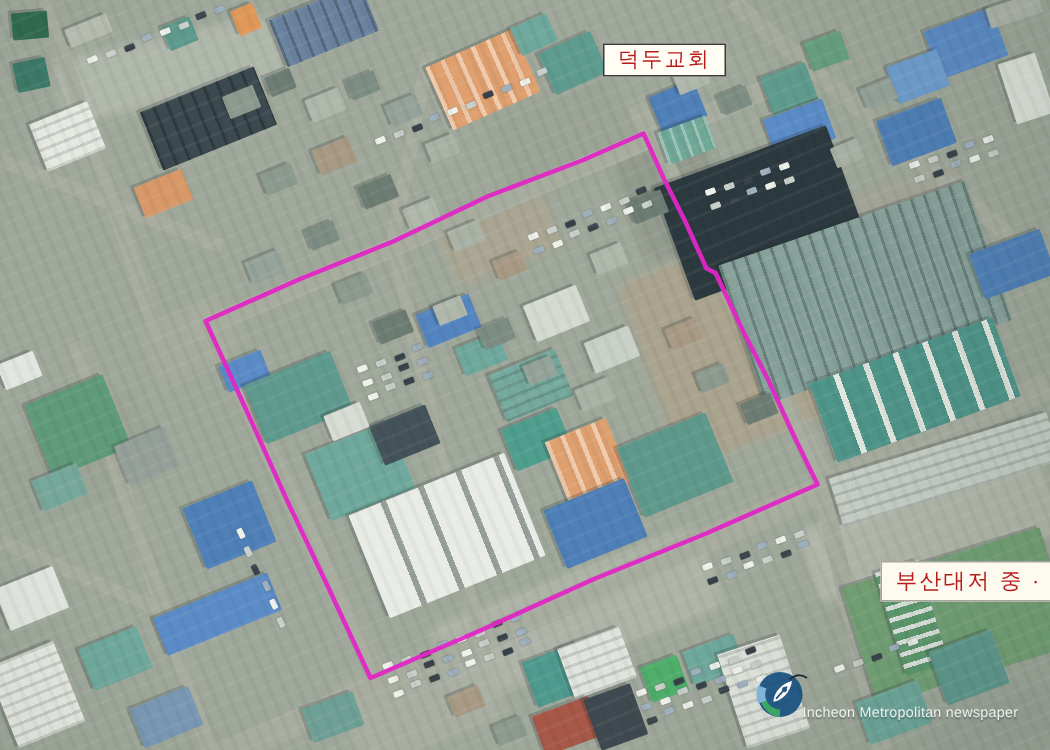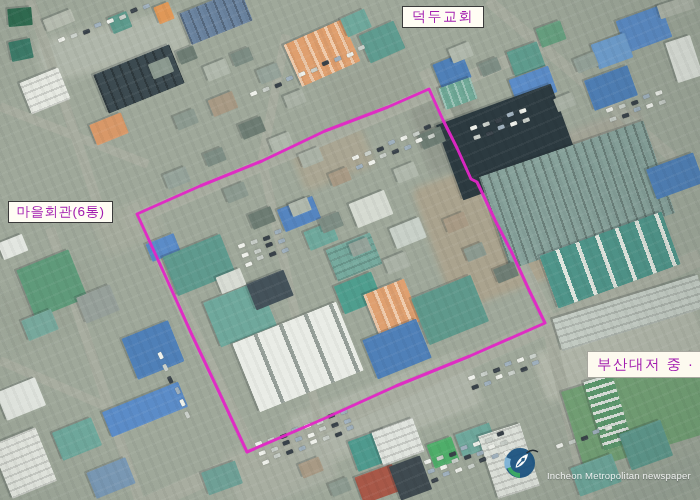--- a/index.html
+++ b/index.html
@@ -21,35 +21,35 @@
   .gr{background:repeating-linear-gradient(0deg,#5d9a6e 0 5px,#dfe5df 5px 8px);}
   .car-cluster{position:absolute;transform-origin:0 0;}
   .car{position:absolute;width:7px;height:4px;border-radius:1px;box-shadow:0 0 1px rgba(0,0,0,.4);}
   .tex{position:absolute;inset:0;pointer-events:none;}
   #tex1{background:repeating-linear-gradient(67deg,rgba(0,0,0,.035) 0 3px,transparent 3px 9px);}
   #tex2{background:repeating-linear-gradient(-23deg,rgba(255,255,255,.045) 0 2px,transparent 2px 11px),
              radial-gradient(circle at 40% 45%,rgba(0,0,0,0) 55%,rgba(45,58,52,.14) 100%);}
   #boundary-svg{position:absolute;inset:0;pointer-events:none;}
   .map-label{
     position:absolute;display:flex;align-items:center;justify-content:center;
-    background:#fffdf4;color:#a21caf;white-space:nowrap;
-    letter-spacing:1.5px;font-weight:500;box-sizing:border-box;
+    background:#fffdf4;color:#b91c1c;white-space:nowrap;
+    letter-spacing:1.5px;font-weight:500;box-sizing:border-box;margin-top:23px;
   }
   #lbl-church{left:402px;top:6px;width:82px;height:22px;font-size:14px;border:1px solid #3a3a3a;}
   #lbl-village{left:8px;top:201px;width:105px;height:22px;font-size:13.5px;border:1px solid #3a3a3a;letter-spacing:.5px;}
   #lbl-apartment{left:515px;top:186px;width:143px;height:26px;font-size:15.5px;border:1px solid #a6a69e;background:#fdfaef;}
   #lbl-school{left:587px;top:351px;width:128px;height:27px;font-size:14.5px;border:1px solid #a6a69e;background:#fdfaef;justify-content:flex-start;padding-left:9px;}
   #watermark{position:absolute;left:503px;top:443px;width:200px;height:48px;}
   #wm-logo{position:absolute;left:0;top:2px;width:36px;height:36px;opacity:.92;}
   #wm-kr{
     position:absolute;left:43px;top:0;font-size:23px;font-weight:bold;letter-spacing:1px;
     color:rgba(255,255,255,.93);text-shadow:0 1px 2px rgba(20,30,35,.35);white-space:nowrap;
   }
   #wm-en{
-    position:absolute;left:44px;top:27px;font-size:9.5px;letter-spacing:.2px;
+    position:absolute;left:32px;top:27px;font-size:9.5px;letter-spacing:.2px;
     color:rgba(255,255,255,.88);text-shadow:0 1px 1px rgba(20,30,35,.35);white-space:nowrap;
   }
 </style>
 </head>
 <body>
 
 <div id="stage">
   <div id="map-layers" style="background: rgb(159, 168, 154);">
       <div class="patch" style="left: 430px; top: 165px; width: 120px; height: 130px; transform: rotate(-20deg); background: rgb(176, 162, 138); opacity: 0.7;"></div>
       <div class="patch" style="left: 295px; top: 135px; width: 75px; height: 45px; transform: rotate(-22deg); background: rgb(179, 166, 142); opacity: 0.55;"></div>
@@ -327,21 +327,20 @@
     </div>
 
   <div class="tex" id="tex1"></div>
   <div class="tex" id="tex2"></div>
 
   <svg id="boundary-svg" width="700" height="500">
     <polygon id="boundary-path" fill="none" stroke-linejoin="round" stroke-linecap="round" opacity="0.95" points="137,214 200,186 262,161 325,131 388,107 429,89 443,120 457,148 471,179 477,182 495,220 512,253 529,290 545,323 470,356 396,386 321,420 247,452 219,392 192,335 164,273" stroke="#e126c6" stroke-width="3"></polygon>
   </svg>
 
   <div class="map-label" id="lbl-church">덕두교회</div>
-  <div class="map-label" id="lbl-village">마을회관(6통)</div>
   <div class="map-label" id="lbl-school">부산대저 중 · 고</div>
 
   <div id="watermark">
     <svg id="wm-logo" viewBox="0 0 36 36">
       <circle cx="17" cy="18" r="15" fill="#17507f"></circle>
       <path d="M4 22 A15 15 0 0 0 17 33 L17 28 A10 10 0 0 1 7.5 21 Z" fill="#2fa35c"></path>
       <path d="M2.6 12 A15 15 0 0 0 2.6 24 L8 22 A10 10 0 0 1 8 14 Z" fill="#7ab2d8"></path>
       <g transform="rotate(42 17 18)">
         <path d="M17 6 C13 12 13 20 17 24.5 C21 20 21 12 17 6 Z" fill="#ffffff"></path>
         <line x1="17" y1="11" x2="17" y2="22" stroke="#17507f" stroke-width="1.2"></line>

